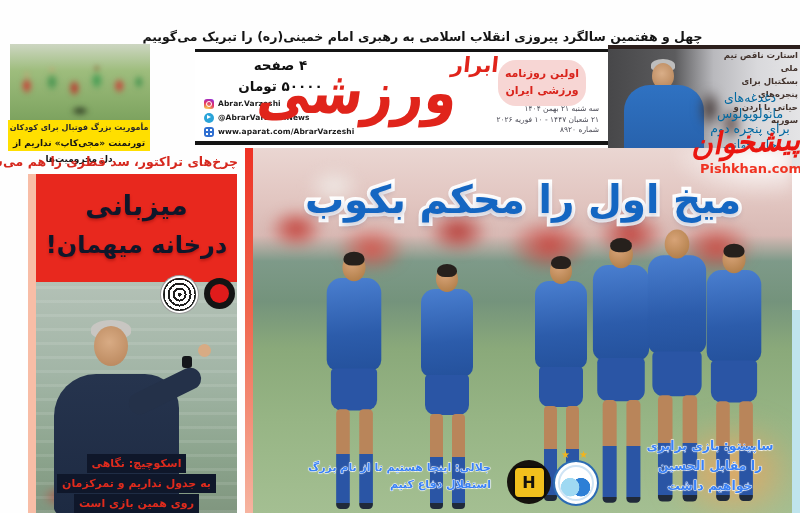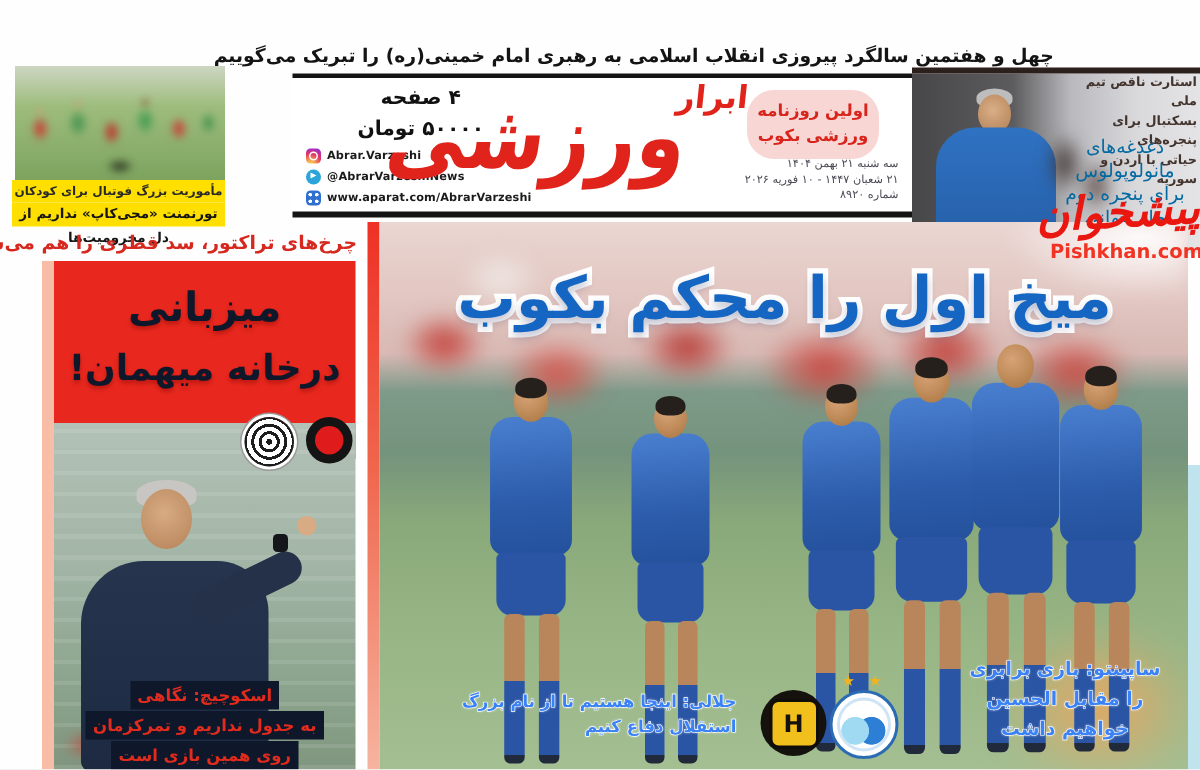--- a/index.html
+++ b/index.html
@@ -190,21 +190,21 @@
     </div>
     <div class="social-row">
       <span class="ap"></span>
       <span class="handle">www.aparat.com/AbrarVarzeshi</span>
     </div>
   </div>
   <div class="abs rtl center logo-varzeshi">ورزشی</div>
   <div class="abs rtl center logo-abrar">ابرار</div>
   <div class="abs rtl center tagline">
     <div>اولین روزنامه</div>
-    <div>ورزشی بکوب</div>
+    <div>ورزشی ایران</div>
   </div>
   <div class="abs rtl dates">
     <div>سه شنبه ۲۱ بهمن ۱۴۰۴</div>
     <div>۲۱ شعبان ۱۴۴۷ - ۱۰ فوریه ۲۰۲۶</div>
     <div>شماره ۸۹۲۰</div>
   </div>
 
   <div class="abs rc-photo">
     <div class="abs rc-man-hair"></div>
     <div class="abs rc-man-head"></div>

